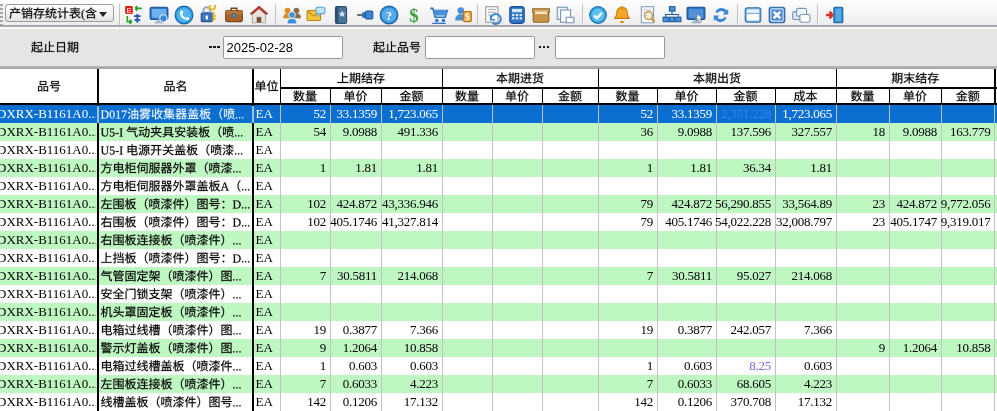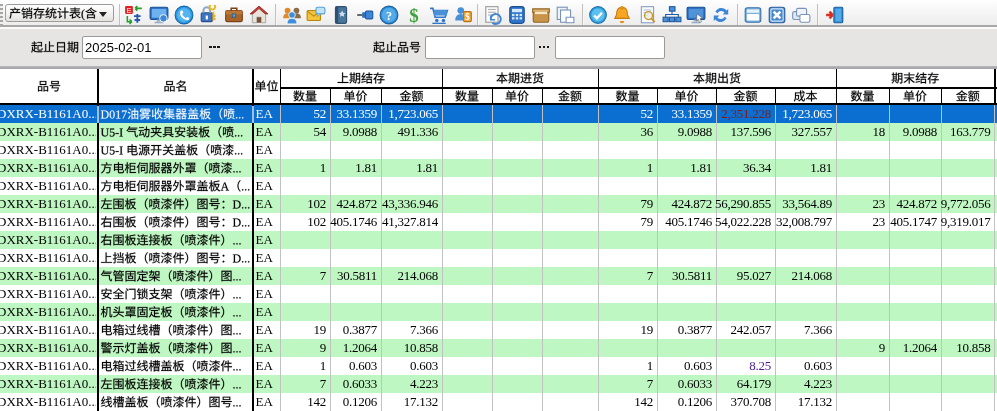--- a/index.html
+++ b/index.html
@@ -182,21 +182,21 @@
       <rect x="5" y="3" width="9" height="7" rx="1.5" fill="#eef4fa" stroke="#7a94b8"></rect>
       <rect x="8" y="8.5" width="9" height="7" rx="1.5" fill="#fff" stroke="#7a94b8"></rect>
     </svg>
     <svg style="position:absolute;left:825.0px;top:4.5px" width="20" height="20" viewBox="0 0 18 18">
       <rect x="8" y="2" width="8" height="14" rx="1" fill="#2f8fd8" stroke="#1a5f9e"></rect>
       <rect x="9.5" y="3.5" width="5" height="11" fill="#55aae8"></rect>
       <path d="M1 9 h6 M7 9 l-3 -3 M7 9 l-3 3" stroke="#d83020" stroke-width="2.2" fill="none"></path>
     </svg>
     <div style="position:absolute;left:0;top:29px;width:997px;height:37px;background:#e7e5e3"></div>
     <div style="position:absolute;left:0;top:66px;width:997px;height:3px;background:linear-gradient(#b8b8bb,#a2a2a6)"></div>
-    <div style="position:absolute;left:81.5px;top:36px;width:120px;height:22.5px;background:#fff;border:1px solid #9a9a9a;border-radius:2px;box-sizing:border-box;font:13px 'Liberation Sans',sans-serif;color:#000;padding:2.5px 0 0 2.5px">2025-02-01</div>
+    <div style="position:absolute;left:223px;top:36px;width:120px;height:22.5px;background:#fff;border:1px solid #9a9a9a;border-radius:2px;box-sizing:border-box;font:13px 'Liberation Sans',sans-serif;color:#000;padding:2.5px 0 0 2.5px">2025-02-28</div>
     <div style="position:absolute;left:425px;top:36px;width:110px;height:22.5px;background:#fff;border:1px solid #9a9a9a;border-radius:2px;box-sizing:border-box;font:13px 'Liberation Sans',sans-serif;color:#000;padding:2.5px 0 0 2.5px"></div>
     <div style="position:absolute;left:554.5px;top:36px;width:110px;height:22.5px;background:#fff;border:1px solid #9a9a9a;border-radius:2px;box-sizing:border-box;font:13px 'Liberation Sans',sans-serif;color:#000;padding:2.5px 0 0 2.5px"></div>
     <div style="position:absolute;left:209px;top:45.5px;width:2.8px;height:2.2px;background:#1a1a1a"></div>
     <div style="position:absolute;left:213px;top:45.5px;width:2.8px;height:2.2px;background:#1a1a1a"></div>
     <div style="position:absolute;left:217px;top:45.5px;width:2.8px;height:2.2px;background:#1a1a1a"></div>
     <div style="position:absolute;left:538.5px;top:45.5px;width:2.8px;height:2.2px;background:#1a1a1a"></div>
     <div style="position:absolute;left:542.5px;top:45.5px;width:2.8px;height:2.2px;background:#1a1a1a"></div>
     <div style="position:absolute;left:546.5px;top:45.5px;width:2.8px;height:2.2px;background:#1a1a1a"></div>
     <div style="position:absolute;left:0;top:69px;width:997px;height:342px;background:#fff"></div>
     <div style="position:absolute;left:0;top:105px;width:997px;height:18px;background:#0a6fd1"></div>
@@ -242,21 +242,21 @@
     <div style="position:absolute;left:994px;top:69px;width:1.5px;height:36px;background:#000"></div>
     <div style="position:absolute;left:280px;top:87px;width:717px;height:1.5px;background:#000"></div>
     <div style="position:absolute;left:0;top:103px;width:997px;height:2px;background:#000"></div>
     <div style="position:absolute;left:-3px;top:105px;width:99px;font:13px 'Liberation Serif',serif;text-align:left;height:18px;line-height:18px;white-space:nowrap;overflow:hidden;color:#fff">DXRX-B1161A0...</div>
     <div style="position:absolute;left:255.5px;top:105px;width:24px;font:13px 'Liberation Serif',serif;text-align:left;height:18px;line-height:18px;white-space:nowrap;overflow:hidden;color:#fff">EA</div>
     <div style="position:absolute;right:671px;top:105px;font:13px 'Liberation Serif',serif;text-align:right;height:18px;line-height:18px;white-space:nowrap;letter-spacing:-0.25px;color:#fff">52</div>
     <div style="position:absolute;right:620px;top:105px;font:13px 'Liberation Serif',serif;text-align:right;height:18px;line-height:18px;white-space:nowrap;letter-spacing:-0.25px;color:#fff">33.1359</div>
     <div style="position:absolute;right:559px;top:105px;font:13px 'Liberation Serif',serif;text-align:right;height:18px;line-height:18px;white-space:nowrap;letter-spacing:-0.25px;color:#fff">1,723.065</div>
     <div style="position:absolute;right:344px;top:105px;font:13px 'Liberation Serif',serif;text-align:right;height:18px;line-height:18px;white-space:nowrap;letter-spacing:-0.25px;color:#fff">52</div>
     <div style="position:absolute;right:285px;top:105px;font:13px 'Liberation Serif',serif;text-align:right;height:18px;line-height:18px;white-space:nowrap;letter-spacing:-0.25px;color:#fff">33.1359</div>
-    <div style="position:absolute;right:226px;top:105px;font:13px 'Liberation Serif',serif;text-align:center;height:18px;line-height:18px;white-space:nowrap;letter-spacing:-0.25px;color:#7f1d1d">2,351.228</div>
+    <div style="position:absolute;right:226px;top:105px;font:13px 'Liberation Serif',serif;text-align:center;height:18px;line-height:18px;white-space:nowrap;letter-spacing:-0.25px;color:#3b82f6">2,351.228</div>
     <div style="position:absolute;right:165px;top:105px;font:13px 'Liberation Serif',serif;text-align:right;height:18px;line-height:18px;white-space:nowrap;letter-spacing:-0.25px;color:#fff">1,723.065</div>
     <div style="position:absolute;left:-3px;top:123px;width:99px;font:13px 'Liberation Serif',serif;text-align:left;height:18px;line-height:18px;white-space:nowrap;overflow:hidden;color:#000">DXRX-B1161A0...</div>
     <div style="position:absolute;left:255.5px;top:123px;width:24px;font:13px 'Liberation Serif',serif;text-align:left;height:18px;line-height:18px;white-space:nowrap;overflow:hidden;color:#000">EA</div>
     <div style="position:absolute;right:671px;top:123px;font:13px 'Liberation Serif',serif;text-align:right;height:18px;line-height:18px;white-space:nowrap;letter-spacing:-0.25px;color:#000">54</div>
     <div style="position:absolute;right:620px;top:123px;font:13px 'Liberation Serif',serif;text-align:right;height:18px;line-height:18px;white-space:nowrap;letter-spacing:-0.25px;color:#000">9.0988</div>
     <div style="position:absolute;right:559px;top:123px;font:13px 'Liberation Serif',serif;text-align:right;height:18px;line-height:18px;white-space:nowrap;letter-spacing:-0.25px;color:#000">491.336</div>
     <div style="position:absolute;right:344px;top:123px;font:13px 'Liberation Serif',serif;text-align:right;height:18px;line-height:18px;white-space:nowrap;letter-spacing:-0.25px;color:#000">36</div>
     <div style="position:absolute;right:285px;top:123px;font:13px 'Liberation Serif',serif;text-align:right;height:18px;line-height:18px;white-space:nowrap;letter-spacing:-0.25px;color:#000">9.0988</div>
     <div style="position:absolute;right:226px;top:123px;font:13px 'Liberation Serif',serif;height:18px;line-height:18px;white-space:nowrap;letter-spacing:-0.25px;color:#000">137.596</div>
     <div style="position:absolute;right:165px;top:123px;font:13px 'Liberation Serif',serif;text-align:right;height:18px;line-height:18px;white-space:nowrap;letter-spacing:-0.25px;color:#000">327.557</div>
@@ -334,30 +334,30 @@
     <div style="position:absolute;right:112px;top:339px;font:13px 'Liberation Serif',serif;text-align:right;height:18px;line-height:18px;white-space:nowrap;letter-spacing:-0.25px;color:#000">9</div>
     <div style="position:absolute;right:60px;top:339px;font:13px 'Liberation Serif',serif;text-align:right;height:18px;line-height:18px;white-space:nowrap;letter-spacing:-0.25px;color:#000">1.2064</div>
     <div style="position:absolute;right:6.5px;top:339px;font:13px 'Liberation Serif',serif;text-align:right;height:18px;line-height:18px;white-space:nowrap;letter-spacing:-0.25px;color:#000">10.858</div>
     <div style="position:absolute;left:-3px;top:357px;width:99px;font:13px 'Liberation Serif',serif;text-align:left;height:18px;line-height:18px;white-space:nowrap;overflow:hidden;color:#000">DXRX-B1161A0...</div>
     <div style="position:absolute;left:255.5px;top:357px;width:24px;font:13px 'Liberation Serif',serif;text-align:left;height:18px;line-height:18px;white-space:nowrap;overflow:hidden;color:#000">EA</div>
     <div style="position:absolute;right:671px;top:357px;font:13px 'Liberation Serif',serif;text-align:right;height:18px;line-height:18px;white-space:nowrap;letter-spacing:-0.25px;color:#000">1</div>
     <div style="position:absolute;right:620px;top:357px;font:13px 'Liberation Serif',serif;text-align:right;height:18px;line-height:18px;white-space:nowrap;letter-spacing:-0.25px;color:#000">0.603</div>
     <div style="position:absolute;right:559px;top:357px;font:13px 'Liberation Serif',serif;text-align:right;height:18px;line-height:18px;white-space:nowrap;letter-spacing:-0.25px;color:#000">0.603</div>
     <div style="position:absolute;right:344px;top:357px;font:13px 'Liberation Serif',serif;text-align:right;height:18px;line-height:18px;white-space:nowrap;letter-spacing:-0.25px;color:#000">1</div>
     <div style="position:absolute;right:285px;top:357px;font:13px 'Liberation Serif',serif;text-align:right;height:18px;line-height:18px;white-space:nowrap;letter-spacing:-0.25px;color:#000">0.603</div>
-    <div style="position:absolute;right:226px;top:357px;font:13px 'Liberation Serif',serif;text-align:right;height:28px;line-height:18px;white-space:nowrap;letter-spacing:-0.25px;color:#4c1d95">8.25</div>
+    <div style="position:absolute;right:226px;top:357px;font:13px 'Liberation Serif',serif;text-align:right;height:28px;line-height:18px;white-space:nowrap;letter-spacing:-0.25px;color:#8b5cf6">8.25</div>
     <div style="position:absolute;right:165px;top:357px;font:13px 'Liberation Serif',serif;text-align:right;height:18px;line-height:18px;white-space:nowrap;letter-spacing:-0.25px;color:#000">0.603</div>
     <div style="position:absolute;left:-3px;top:375px;width:99px;font:13px 'Liberation Serif',serif;text-align:left;height:18px;line-height:18px;white-space:nowrap;overflow:hidden;color:#000">DXRX-B1161A0...</div>
     <div style="position:absolute;left:255.5px;top:375px;width:24px;font:13px 'Liberation Serif',serif;text-align:left;height:18px;line-height:18px;white-space:nowrap;overflow:hidden;color:#000">EA</div>
     <div style="position:absolute;right:671px;top:375px;font:13px 'Liberation Serif',serif;text-align:right;height:18px;line-height:18px;white-space:nowrap;letter-spacing:-0.25px;color:#000">7</div>
     <div style="position:absolute;right:620px;top:375px;font:13px 'Liberation Serif',serif;text-align:right;height:18px;line-height:18px;white-space:nowrap;letter-spacing:-0.25px;color:#000">0.6033</div>
     <div style="position:absolute;right:559px;top:375px;font:13px 'Liberation Serif',serif;text-align:right;height:18px;line-height:18px;white-space:nowrap;letter-spacing:-0.25px;color:#000">4.223</div>
     <div style="position:absolute;right:344px;top:375px;font:13px 'Liberation Serif',serif;text-align:right;height:18px;line-height:18px;white-space:nowrap;letter-spacing:-0.25px;color:#000">7</div>
     <div style="position:absolute;right:285px;top:375px;font:13px 'Liberation Serif',serif;text-align:right;height:18px;line-height:18px;white-space:nowrap;letter-spacing:-0.25px;color:#000">0.6033</div>
-    <div style="position:absolute;right:226px;top:375px;font:13px 'Liberation Serif',serif;text-align:right;height:18px;line-height:18px;white-space:nowrap;letter-spacing:-0.25px;color:#000">64.179</div>
+    <div style="position:absolute;right:226px;top:375px;font:13px 'Liberation Serif',serif;text-align:right;height:18px;line-height:18px;white-space:nowrap;letter-spacing:-0.25px;color:#000">68.605</div>
     <div style="position:absolute;right:165px;top:375px;font:13px 'Liberation Serif',serif;text-align:right;height:18px;line-height:18px;white-space:nowrap;letter-spacing:-0.25px;color:#000">4.223</div>
     <div style="position:absolute;left:-3px;top:393px;width:99px;font:13px 'Liberation Serif',serif;text-align:left;height:18px;line-height:18px;white-space:nowrap;overflow:hidden;color:#000">DXRX-B1161A0...</div>
     <div style="position:absolute;left:255.5px;top:393px;width:24px;font:13px 'Liberation Serif',serif;text-align:left;height:18px;line-height:18px;white-space:nowrap;overflow:hidden;color:#000">EA</div>
     <div style="position:absolute;right:671px;top:393px;font:13px 'Liberation Serif',serif;text-align:right;height:18px;line-height:18px;white-space:nowrap;letter-spacing:-0.25px;color:#000">142</div>
     <div style="position:absolute;right:620px;top:393px;font:13px 'Liberation Serif',serif;text-align:right;height:18px;line-height:18px;white-space:nowrap;letter-spacing:-0.25px;color:#000">0.1206</div>
     <div style="position:absolute;right:559px;top:393px;font:13px 'Liberation Serif',serif;text-align:right;height:18px;line-height:18px;white-space:nowrap;letter-spacing:-0.25px;color:#000">17.132</div>
     <div style="position:absolute;right:344px;top:393px;font:13px 'Liberation Serif',serif;text-align:right;height:18px;line-height:18px;white-space:nowrap;letter-spacing:-0.25px;color:#000">142</div>
     <div style="position:absolute;right:285px;top:393px;font:13px 'Liberation Serif',serif;text-align:right;height:18px;line-height:18px;white-space:nowrap;letter-spacing:-0.25px;color:#000">0.1206</div>
     <div style="position:absolute;right:226px;top:393px;font:13px 'Liberation Serif',serif;text-align:right;height:18px;line-height:18px;white-space:nowrap;letter-spacing:-0.25px;color:#000">370.708</div>
     <div style="position:absolute;right:165px;top:393px;font:13px 'Liberation Serif',serif;text-align:right;height:18px;line-height:18px;white-space:nowrap;letter-spacing:-0.25px;color:#000">17.132</div>

